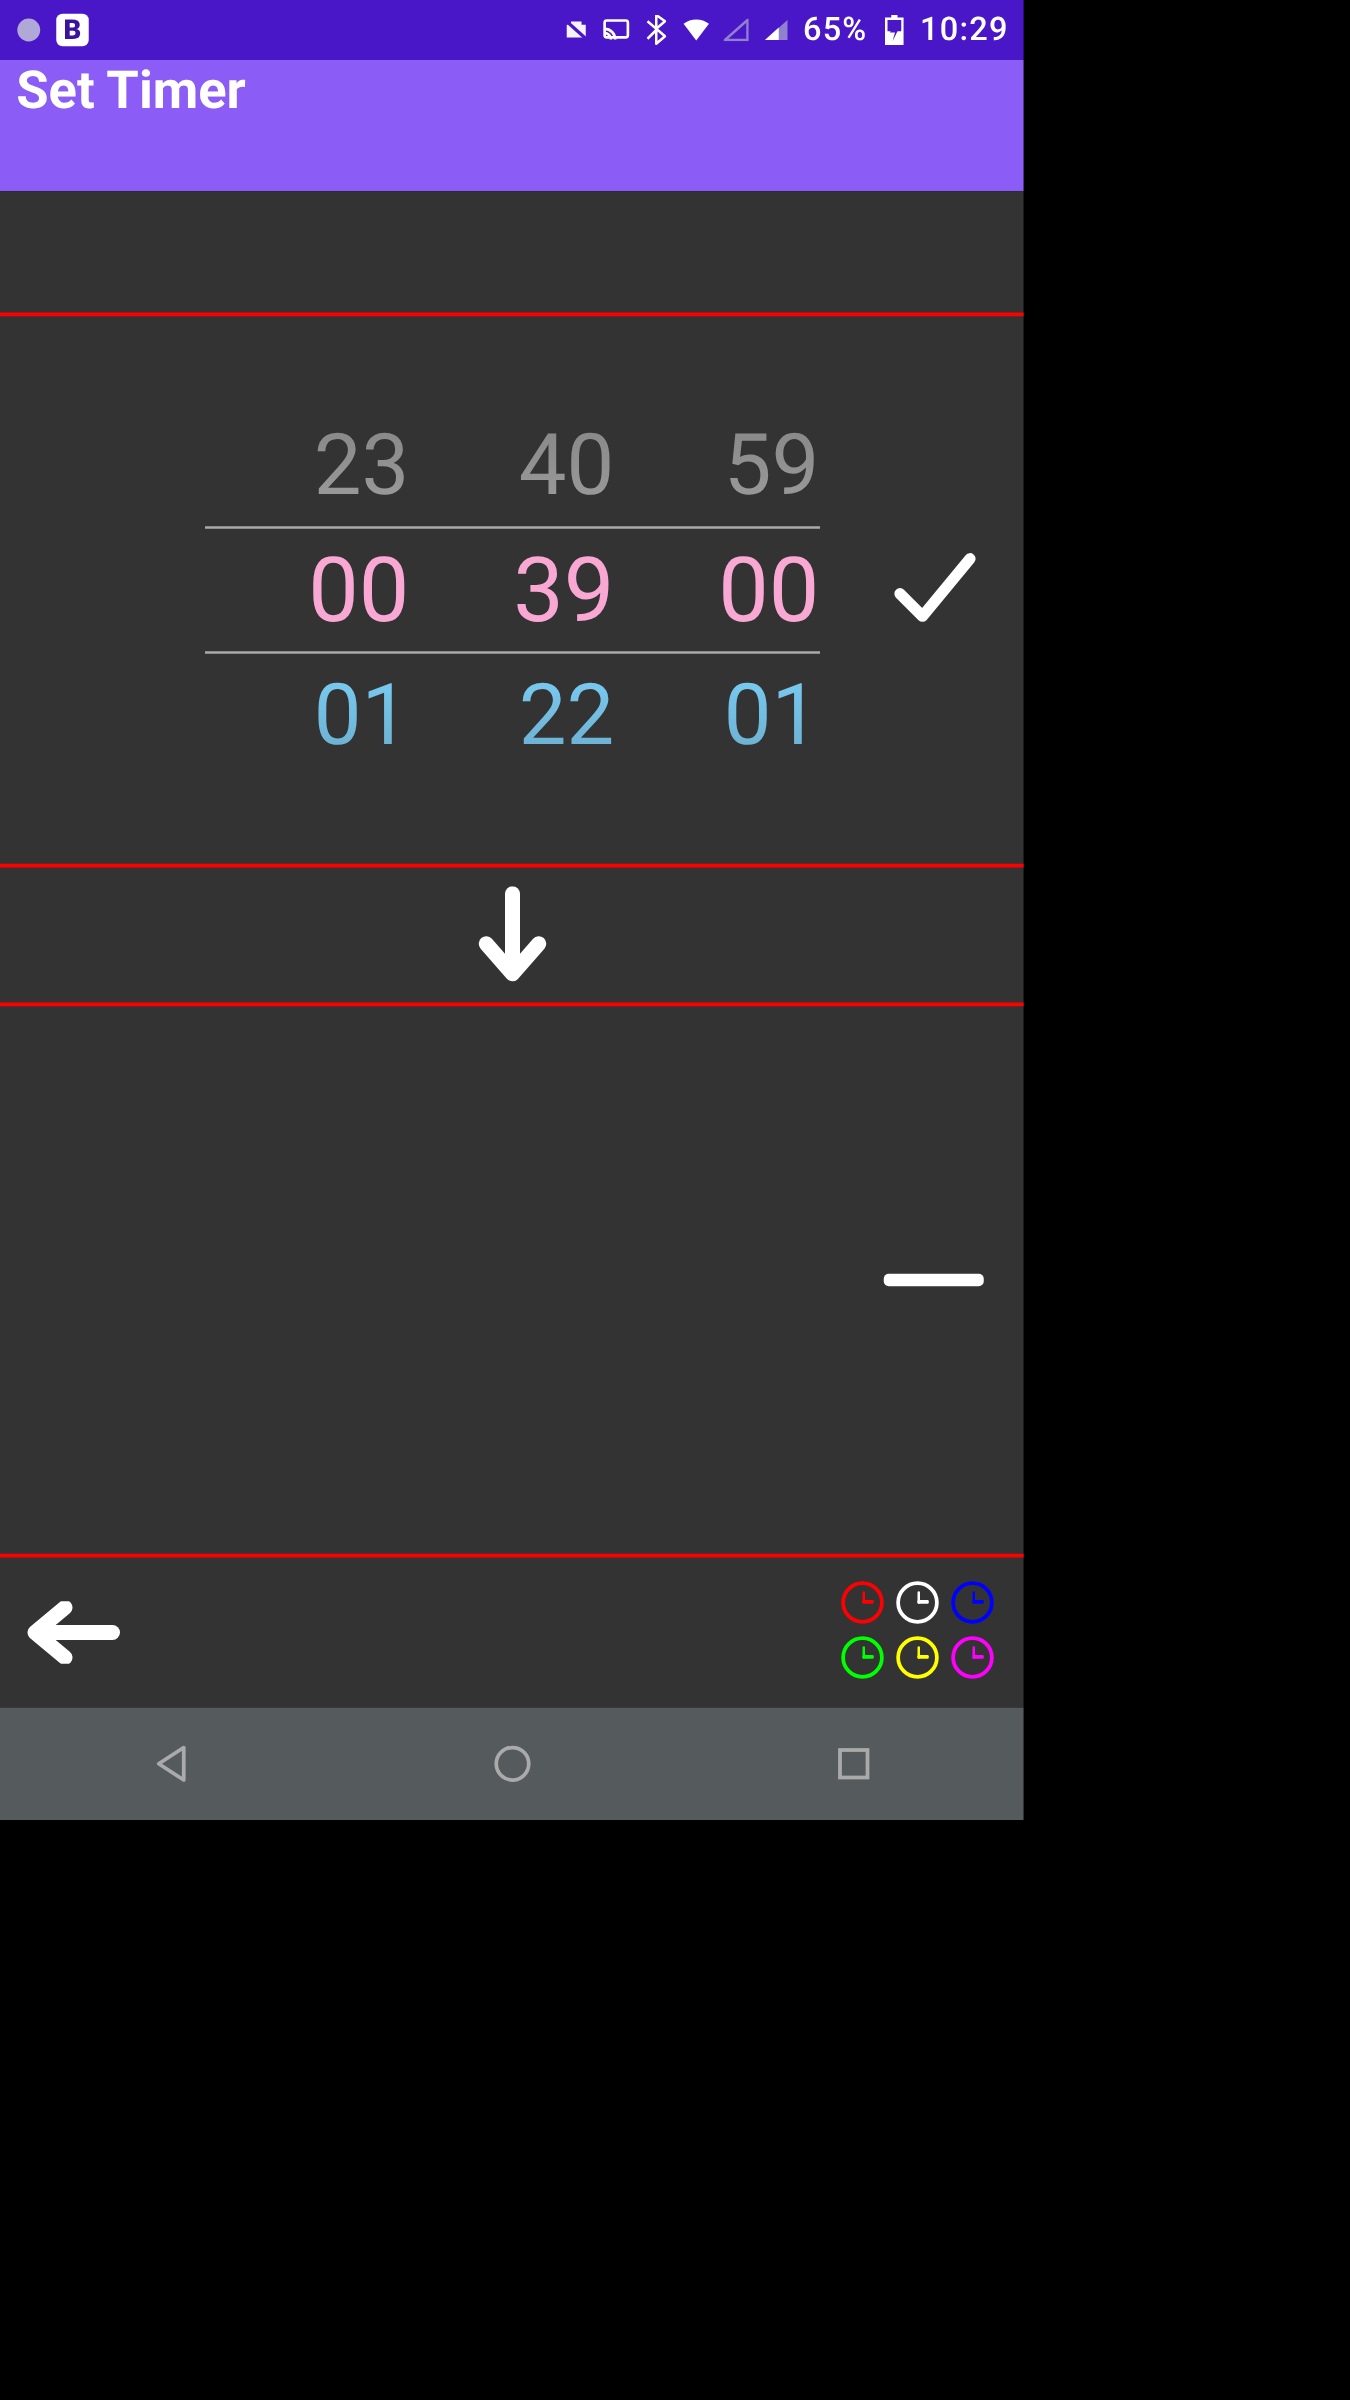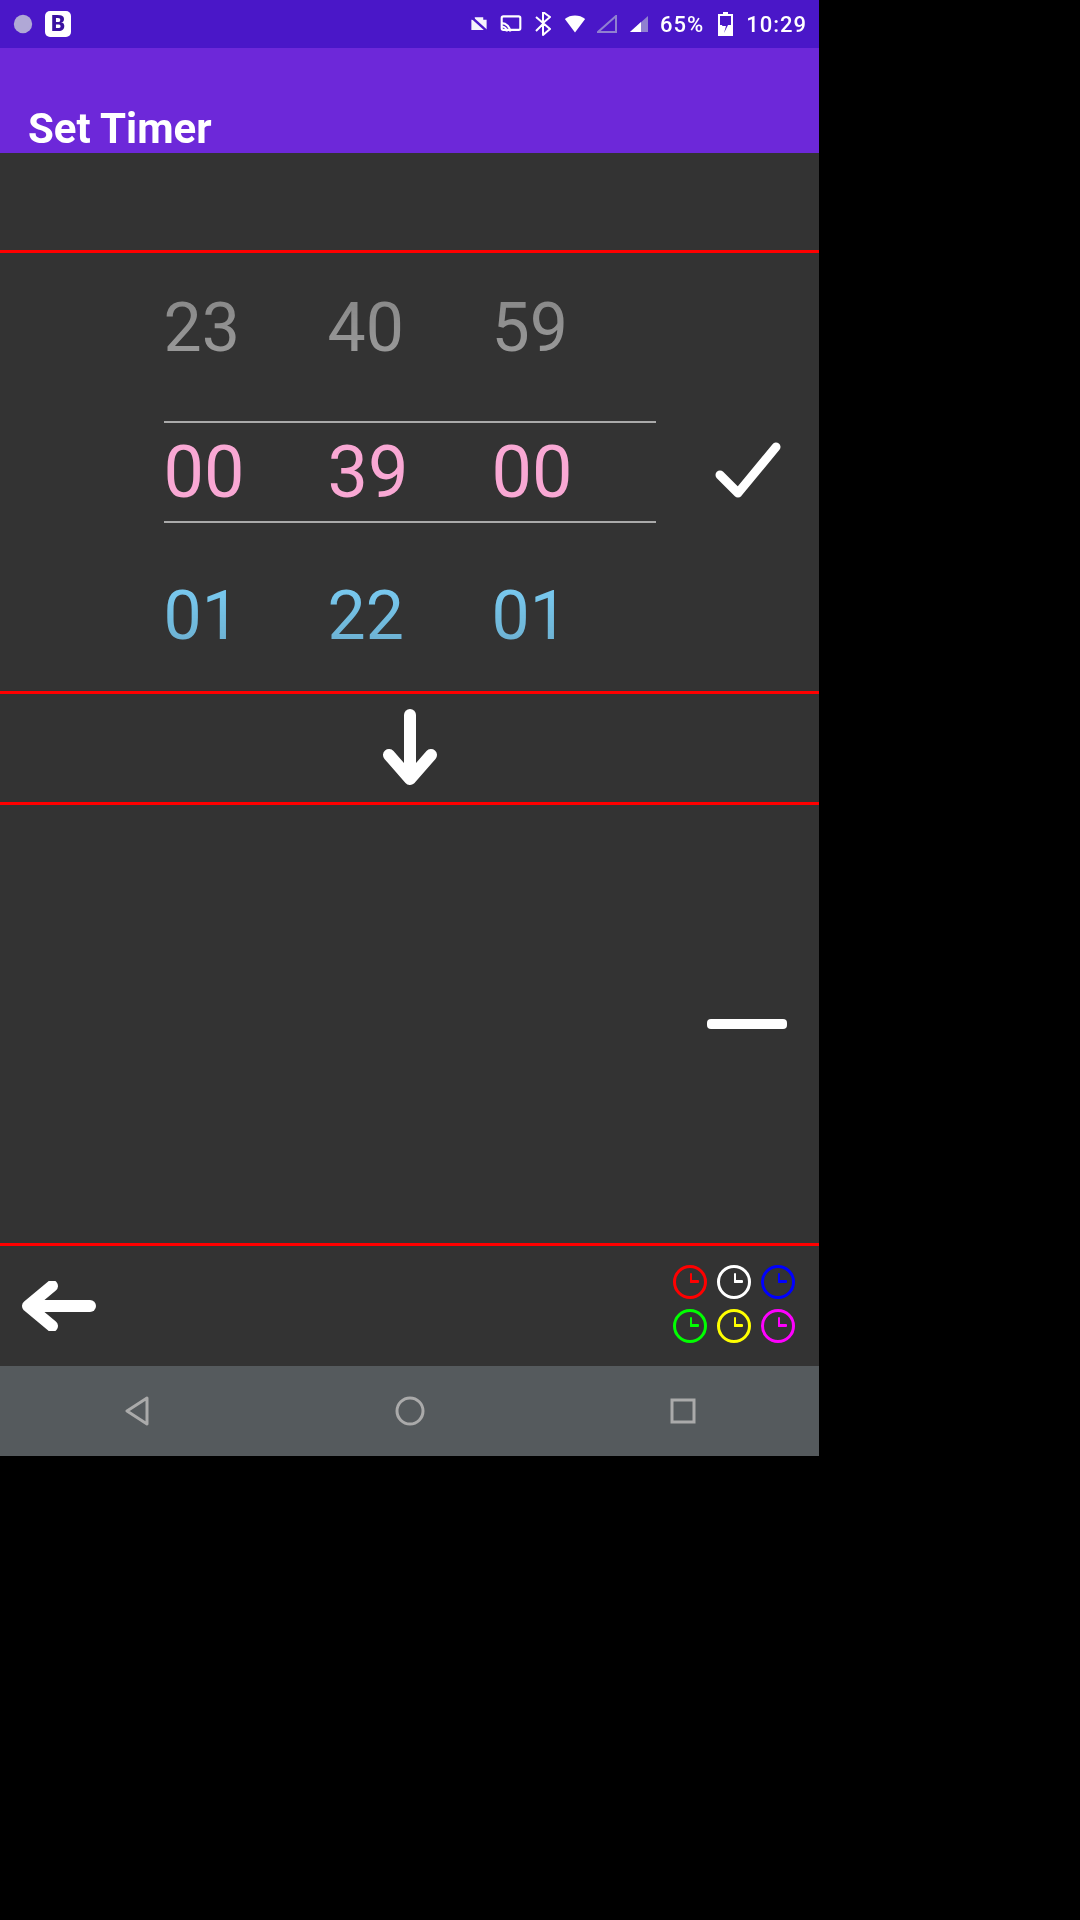--- a/index.html
+++ b/index.html
@@ -4,35 +4,35 @@
 <style>
   * { margin: 0; padding: 0; box-sizing: border-box; font-family: Roboto, Arial, sans-serif; }
   html, body { width: 819px; height: 1456px; background: #000; overflow: hidden; }
   body { position: relative; }
 
   
   .status-bar { height: 48px; background: #4A17C8; display: flex; align-items: center; padding: 0 12px; color: #fff; }
   .status-left { display: flex; align-items: center; gap: 10px; }
   .status-right { margin-left: auto; display: flex; align-items: center; gap: 10px; }
   .status-icon { width: 22px; height: 22px; display: inline-flex; align-items: center; justify-content: center; }
-  .status-text { font-size: 22px; font-weight: 500; letter-spacing: 1px; }
-
-  
-  .title-bar { height: 105px; background: #6d28d9; display: flex; align-items: flex-end; padding: 0 28px; }
+  .status-text { font-size: 26px; font-weight: 500; letter-spacing: 1px; }
+
+  
+  .title-bar { height: 105px; background: #8b5cf6; display: flex; align-items: flex-start; padding: 0 13px; }
   .title-text { color: #fff; font-size: 42px; font-weight: 700; }
 
   
   .content { background: #333333; height: calc(1456px - 48px - 105px - 90px); display: flex; flex-direction: column; }
   .red-line { height: 3px; background: #FF0000; }
 
   .spacer-top { height: 97px; }
 
   .picker-section { height: 438px; display: flex; align-items: center; justify-content: center; position: relative; }
   .picker-columns { display: flex; }
-  .picker-col { width: 164px; display: flex; flex-direction: column; align-items: flex-start; justify-content: center; gap: 44px; }
+  .picker-col { width: 164px; display: flex; flex-direction: column; align-items: flex-end; justify-content: center; }
   .picker-row-top, .picker-row-bot { height: 100px; display: flex; align-items: center; justify-content: center; font-size: 68px; font-weight: 400; }
   .picker-row-mid { height: 100px; display: flex; align-items: center; justify-content: center; font-size: 72px; font-weight: 400; color: #f9a8d4; }
   .picker-row-top { color: #a0a0a0; mask-image: linear-gradient(#000b, #000); -webkit-mask-image: linear-gradient(#000b, #000); }
   .picker-row-bot { color: #7dd3fc; mask-image: linear-gradient(#000, #000b); -webkit-mask-image: linear-gradient(#000, #000b); }
   .picker-lines { position: absolute; left: 50%; transform: translateX(-50%); width: 492px; pointer-events: none; }
   .hline { height: 2px; background: #aaa; }
   .picker-lines .gap { height: 98px; }
   .confirm-btn { position: absolute; right: 32px; top: 50%; transform: translateY(-50%); width: 80px; height: 80px; display: flex; align-items: center; justify-content: center; }
 
   .arrow-section { height: 108px; display: flex; align-items: center; justify-content: center; }

